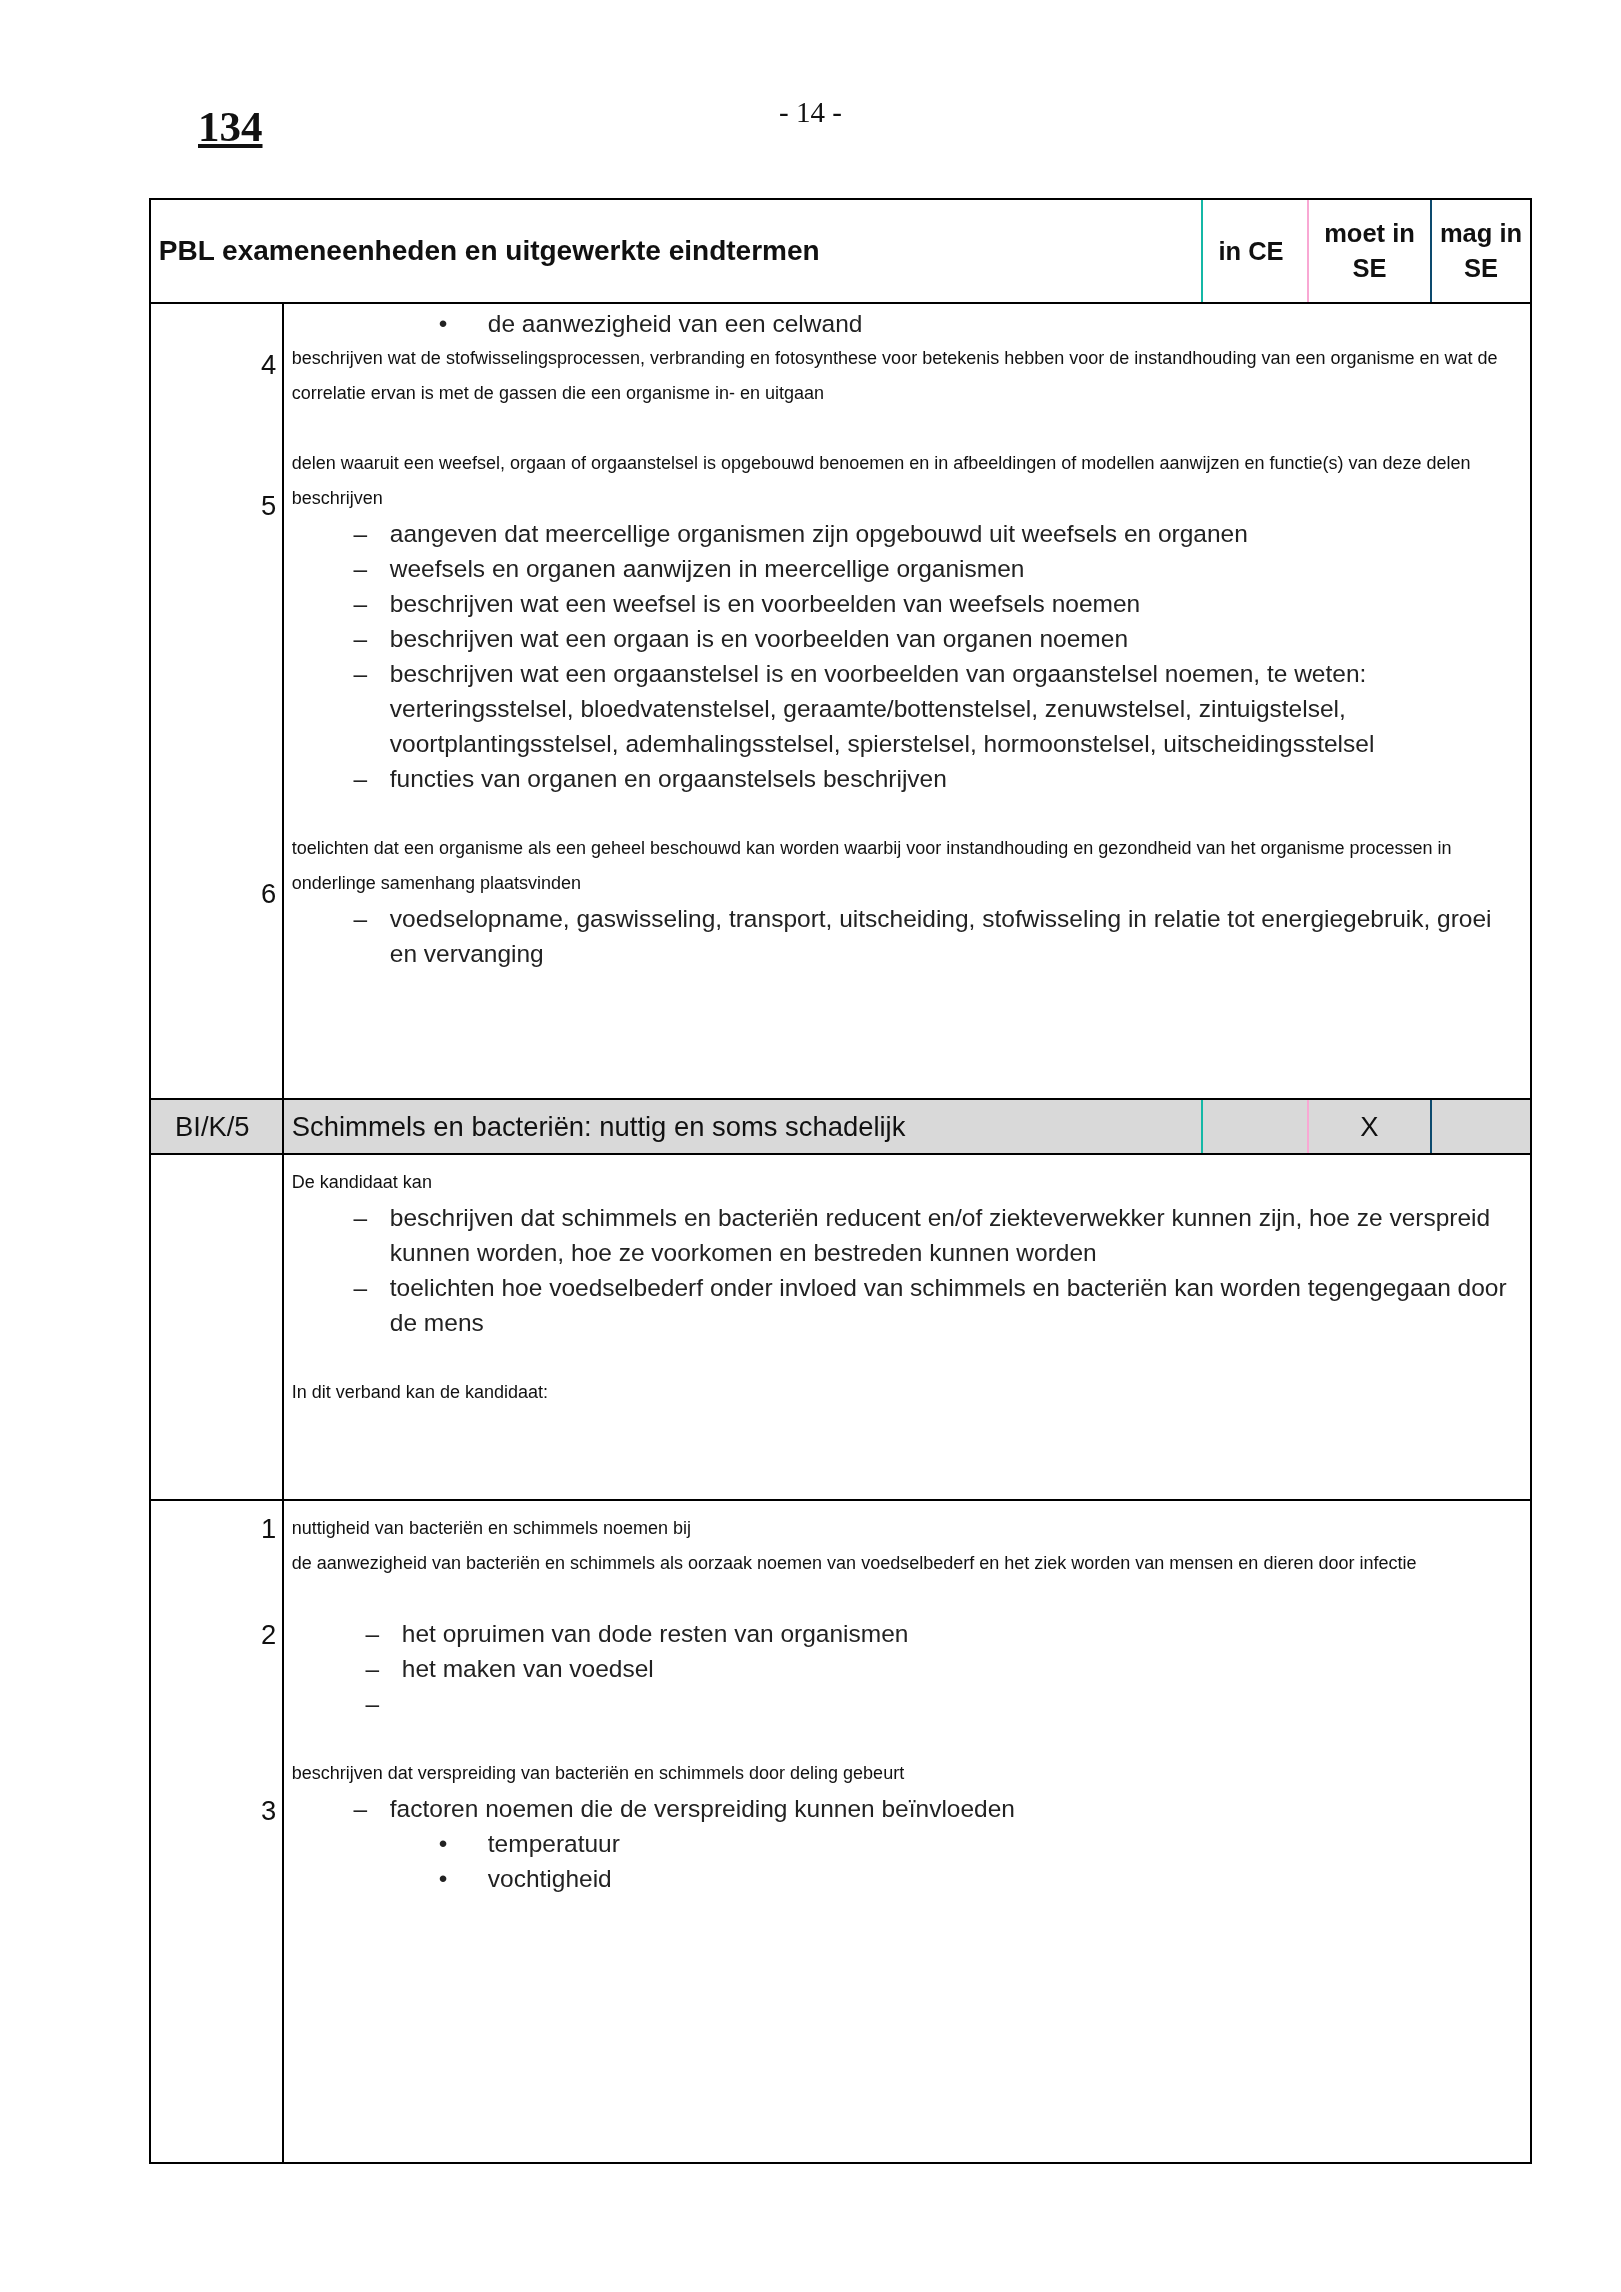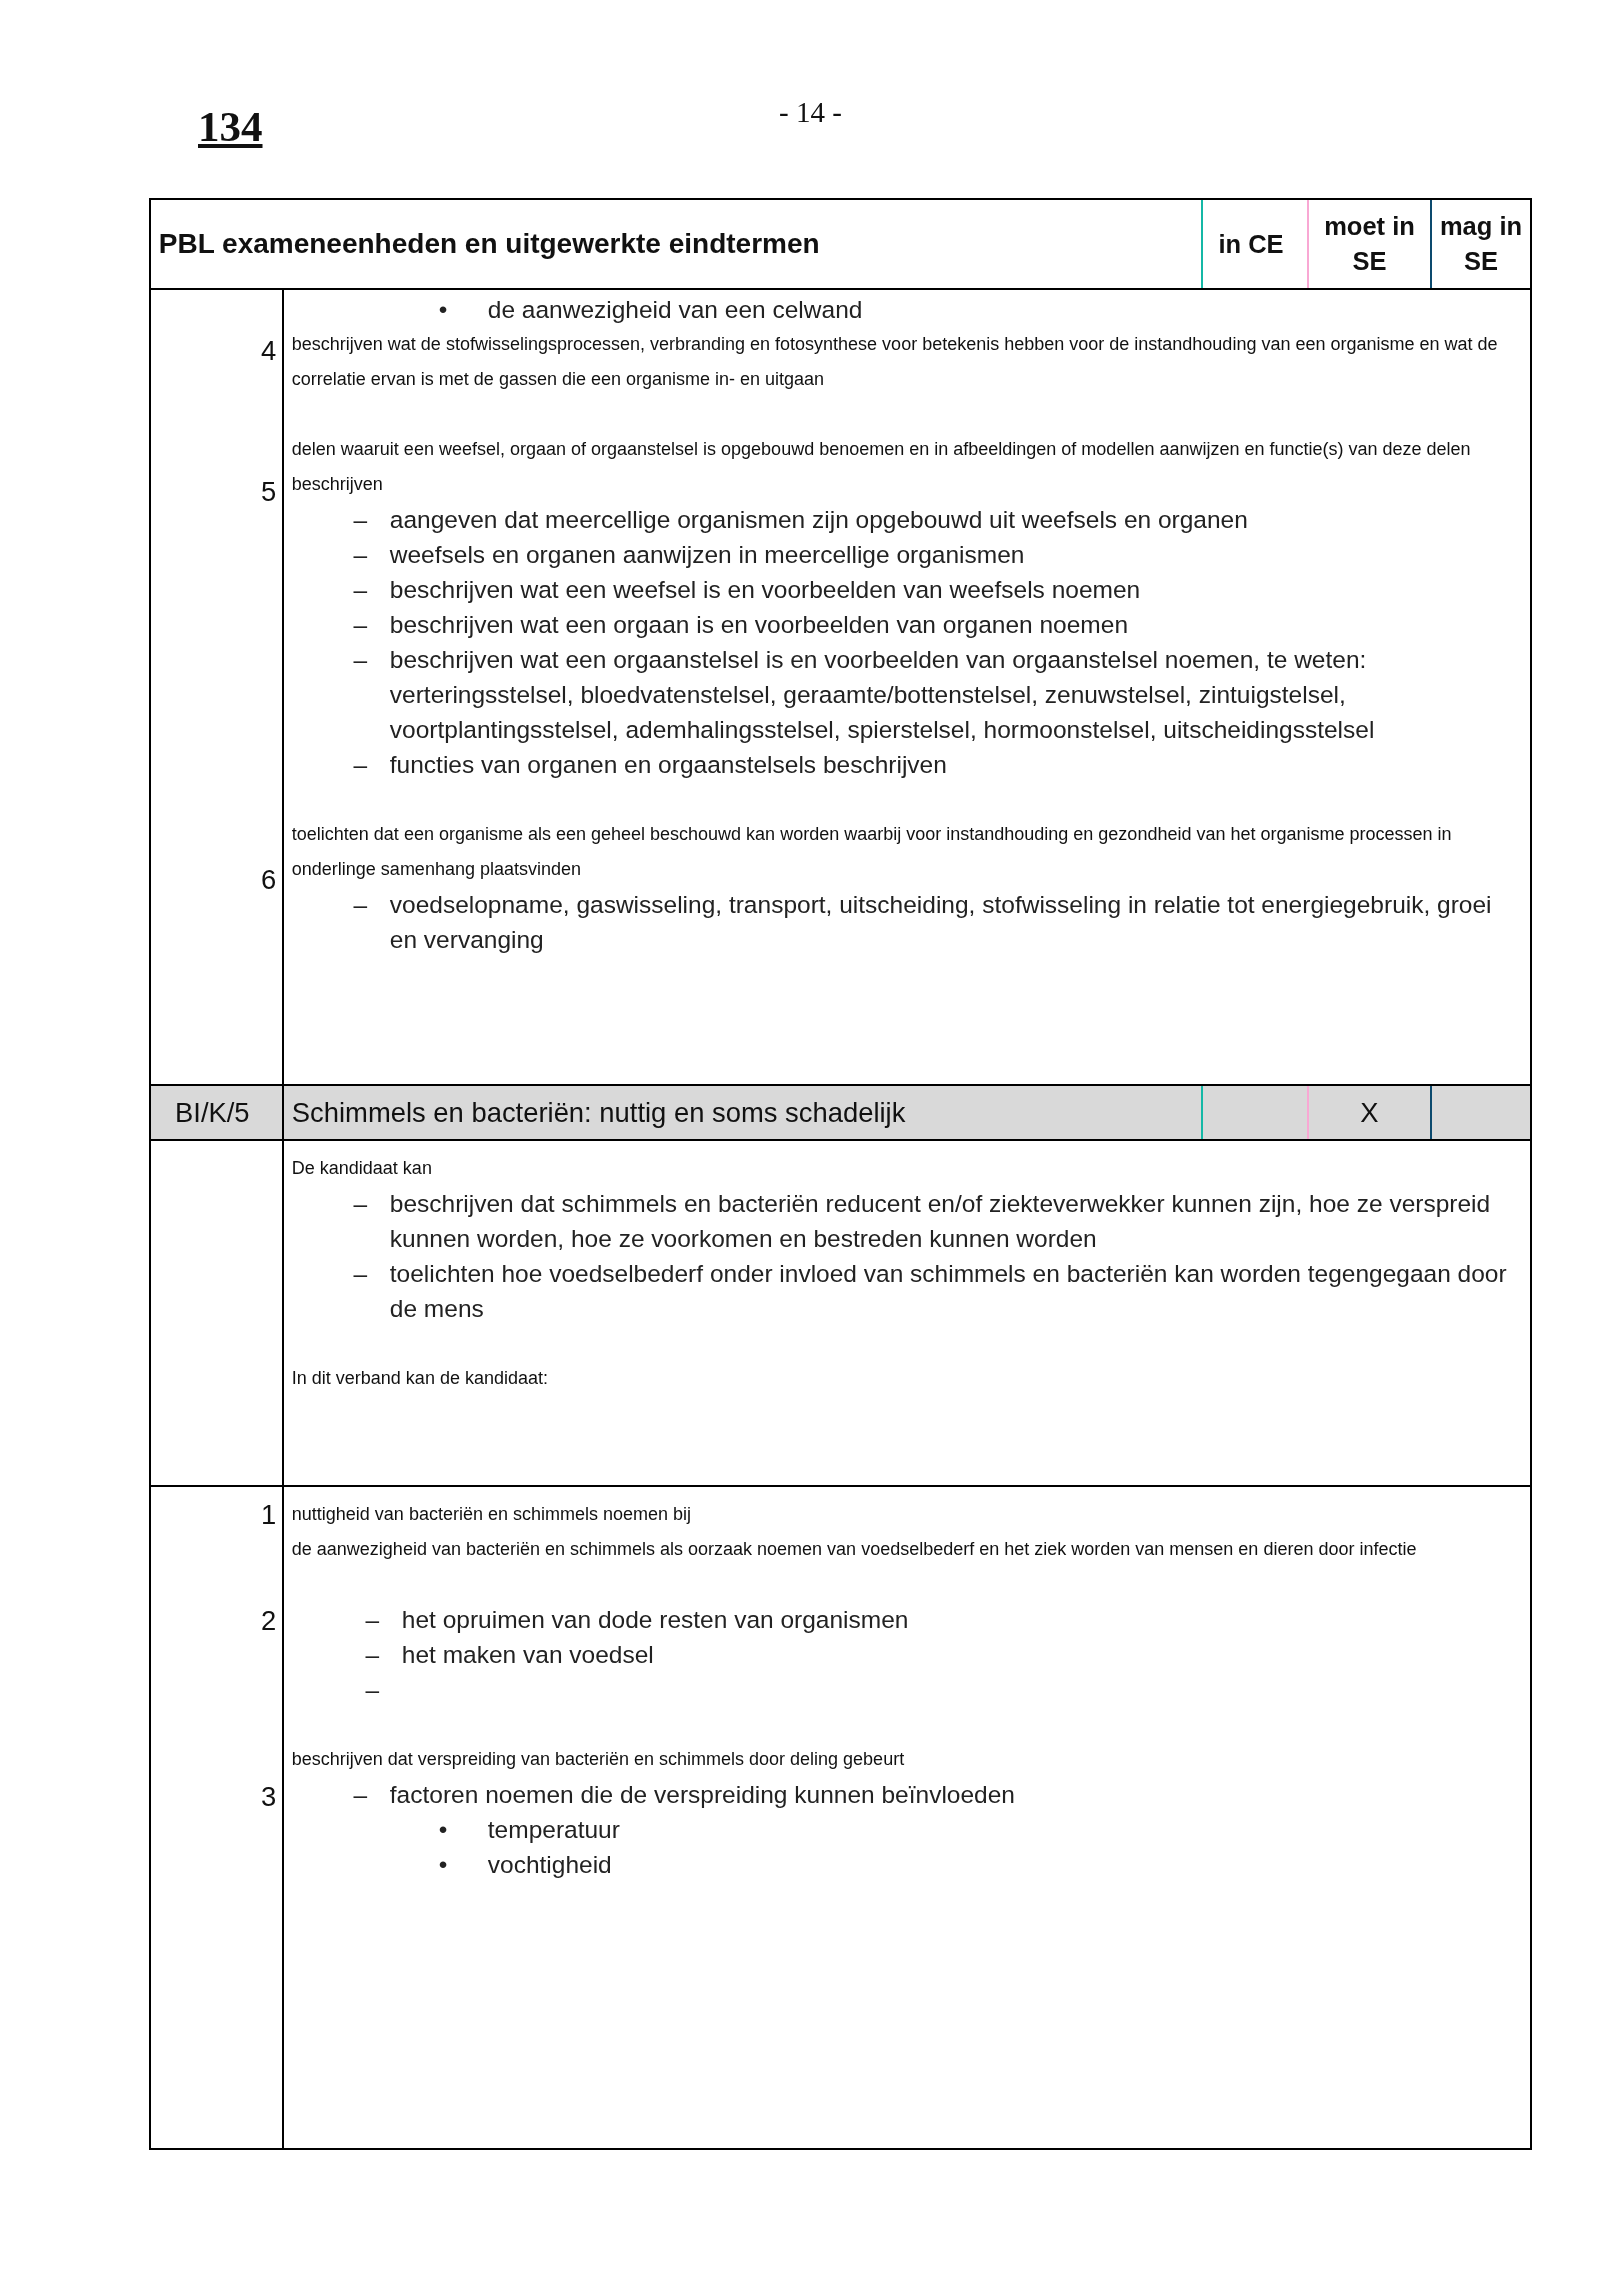--- a/index.html
+++ b/index.html
@@ -7,21 +7,21 @@
   .page-num { position:absolute; left:198px; top:102px; font-family:"Liberation Serif", serif; font-weight:bold; font-size:43px;text-decoration:underline; }
   .page-mark { position:absolute; left:779px; top:96px; font-family:"Liberation Serif", serif; font-size:29px; }
   .table { position:absolute; left:149px; top:198px; width:1383px; border:2.9px solid #000; box-sizing:border-box; }
   .row { display:flex; box-sizing:border-box; }
   .cell { box-sizing:border-box; }
   .c1 { width:133px; border-right:2px solid #000; }
   .c2 { width:905px; }
   .c3 { width:98px; border-left:2px solid #14b8a6;margin-left:12px; }
   .c4 { width:123px; border-left:2px solid #f9a8d4;margin-left:8px; }
   .c5 { flex:1; border-left:2px solid #0c4a6e; }
-  .hdr { height:90px; border-bottom:2.9px solid #000; font-weight:bold; }
+  .hdr { height:104px; border-bottom:2.9px solid #000; font-weight:bold; }
   .hdr .cell { display:flex; align-items:center; }
   .hdr .title { width:1038px; padding-left:7.8px; font-size:28px; }
   .hdr .c3, .hdr .c4, .hdr .c5 { justify-content:center; text-align:center; font-size:25.5px; line-height:35px; }
   .body-row .c2w { flex:1; padding:7.8px 9.8px 0 7.8px; }
   .num { text-align:right; padding-right:5.9px; font-size:27.4px; line-height:35px; }
   .lead { font-size:18px; line-height:35px; }
   .sub { font-size:24.5px; line-height:35px; color:#222; display:flex; }
   .dash { width:59px; flex:none; text-align:center; padding-left:39px; box-sizing:content-box; }
   .bullet { display:flex; font-size:24.5px; line-height:35px; color:#222; }
   .grey { background:#d9d9d9; height:57px; border-top:2.9px solid #000; border-bottom:2.9px solid #000; }

